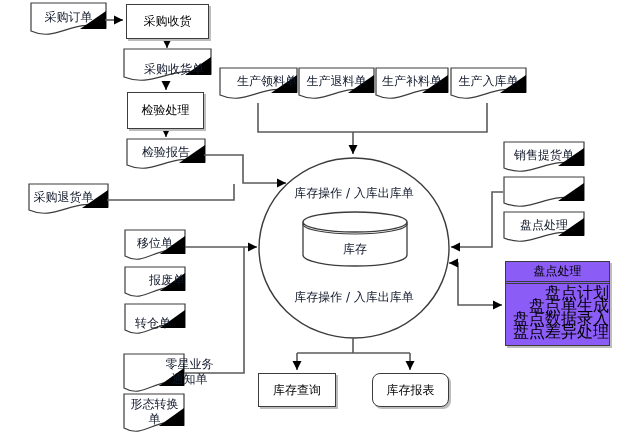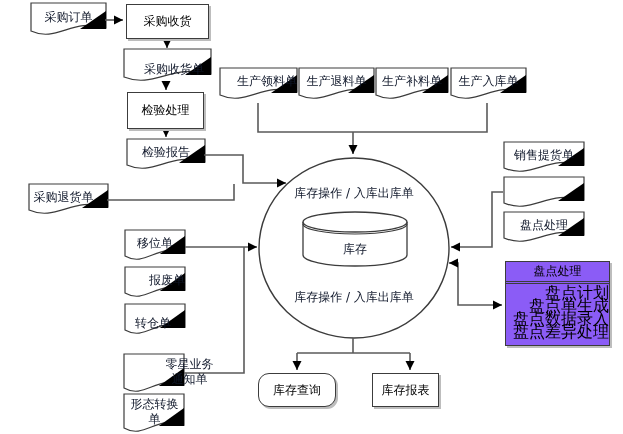--- a/index.html
+++ b/index.html
@@ -104,24 +104,24 @@
       <polygon points="410,370 405.5,361 414.5,361" fill="#000"></polygon>
       <polygon points="449,263 458,258.5 458,267.5" fill="#000"></polygon>
     </svg>
 
   <div class="box" style="left:126px;top:4px;width:83px;height:35px;">
     <span>采购收货</span>
   </div>
   <div class="box" style="left:127px;top:92px;width:77px;height:37px;">
     <span>检验处理</span>
   </div>
-  <div class="box" style="left:258px;top:373px;width:78px;height:34px;border-radius:11px;">
+  <div class="box" style="left:258px;top:373px;width:78px;height:34px;">
     <span>库存查询</span>
   </div>
-  <div class="box" style="left:372px;top:373px;width:67px;height:34px;">
+  <div class="box" style="left:372px;top:373px;width:77px;height:34px;border-radius:8px;">
     <span>库存报表</span>
   </div>
 
   <div class="stk" style="left:505px;top:261px;width:105px;height:85px;">
     <div class="hdr">盘点处理</div>
     <div class="items">
       <div class="itm">盘点计划</div>
       <div class="itm">盘点单生成</div>
       <div class="itm">盘点数据录入</div>
       <div class="itm">盘点差异处理</div>

